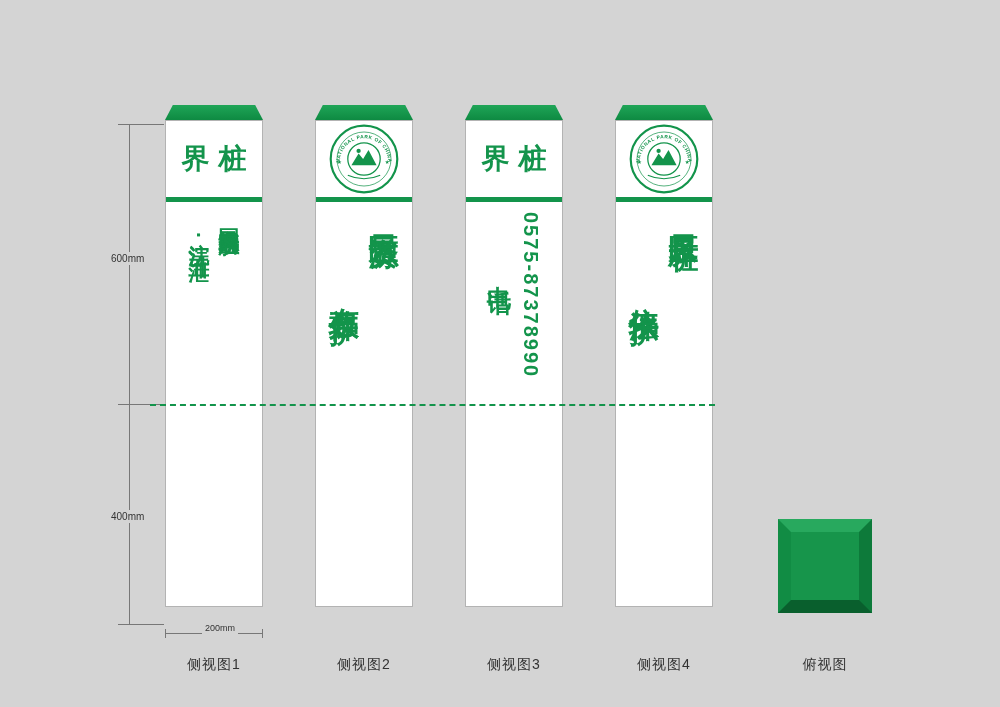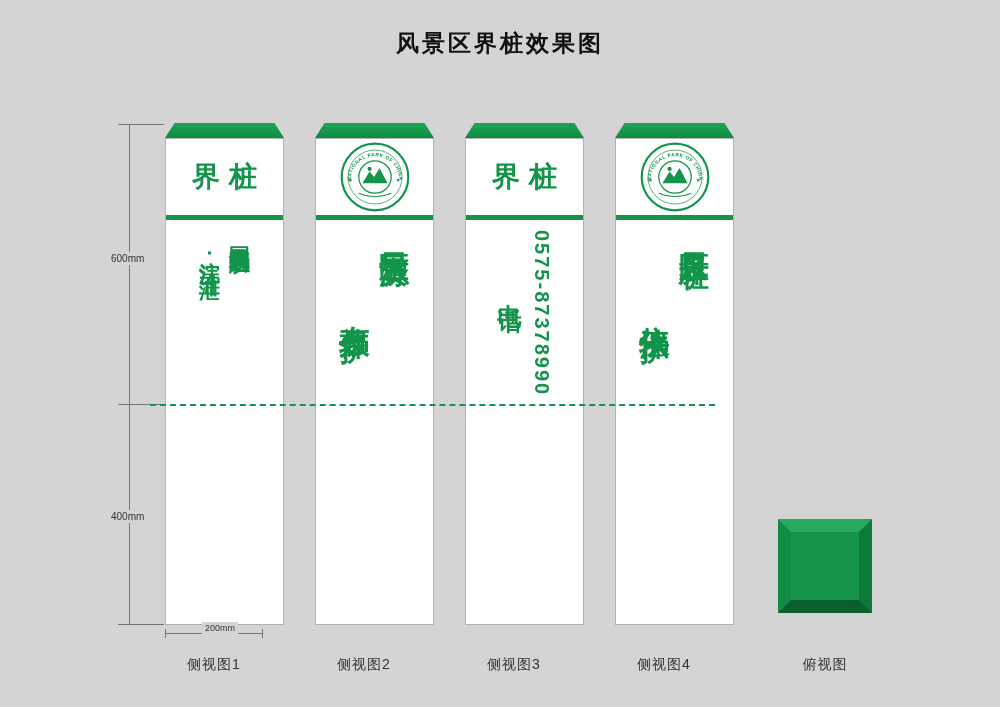--- a/index.html
+++ b/index.html
@@ -6,21 +6,21 @@
   .stage{
     position:relative;width:1000px;height:707px;background:#d4d4d4;
     overflow:hidden;font-family:"Liberation Sans",sans-serif;
   }
   .title{
     position:absolute;top:28px;left:0;width:100%;text-align:center;
     font-family:"Liberation Serif",serif;font-weight:700;font-size:23px;
     letter-spacing:3px;color:#111;
   }
   
-  .pillar{position:absolute;top:123px;width:119px;height:502px;z-index:1;border-radius:19px;}
+  .pillar{position:absolute;top:105px;width:98px;height:502px;z-index:1;border-radius:19px;}
   .p1{left:165px}.p2{left:315px}.p3{left:465px}.p4{left:615px}
   .cap{
     height:15px;background:linear-gradient(#1fa557,#0e8a42);
     clip-path:polygon(8% 0,92% 0,100% 100%,0 100%);
   }
   .pbody{
     position:absolute;top:15px;left:0;right:0;bottom:0;background:#fff;
     border:1px solid #b3b3b3;box-sizing:border-box;
   }
   .phead{height:76px;display:flex;align-items:center;justify-content:center;}
@@ -74,21 +74,20 @@
     position:absolute;left:778px;top:519px;width:94px;height:94px;
     box-sizing:border-box;border-style:solid;border-width:13px;
     border-color:#28a95e #0d7a3a #095f2d #118c44;background:#17954b;
   }
 </style>
 </head>
 <body>
 
 <div class="stage">
 
-  <div class="title">风景区界桩效果图</div>
 
   <div class="dimv-line"></div>
   <div class="tick tick-top"></div>
   <div class="tick tick-mid"></div>
   <div class="tick tick-bot"></div>
   <div class="dim-label lbl-600">600mm</div>
   <div class="dim-label lbl-400">400mm</div>
 
   <div class="pillar p1">
     <div class="cap"></div>

